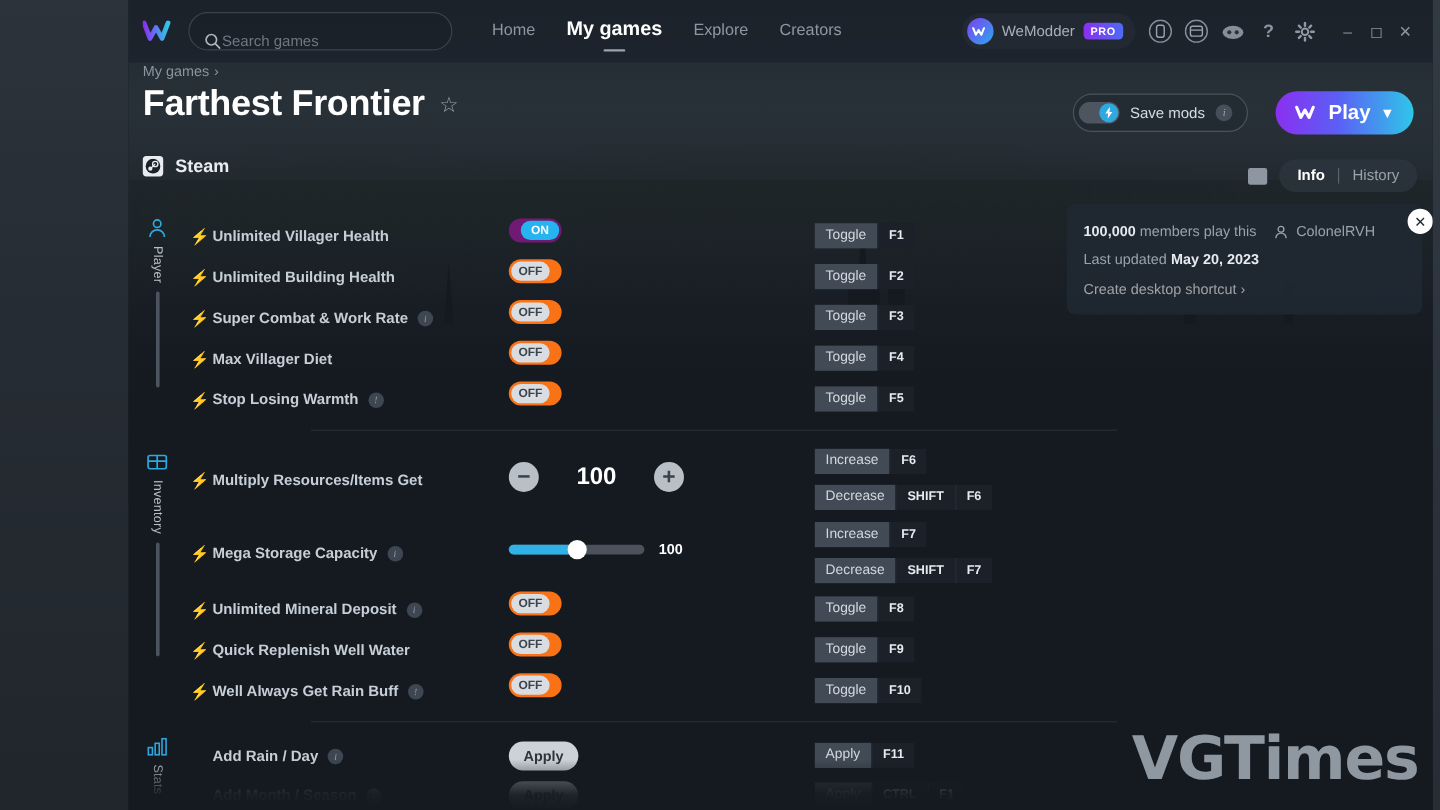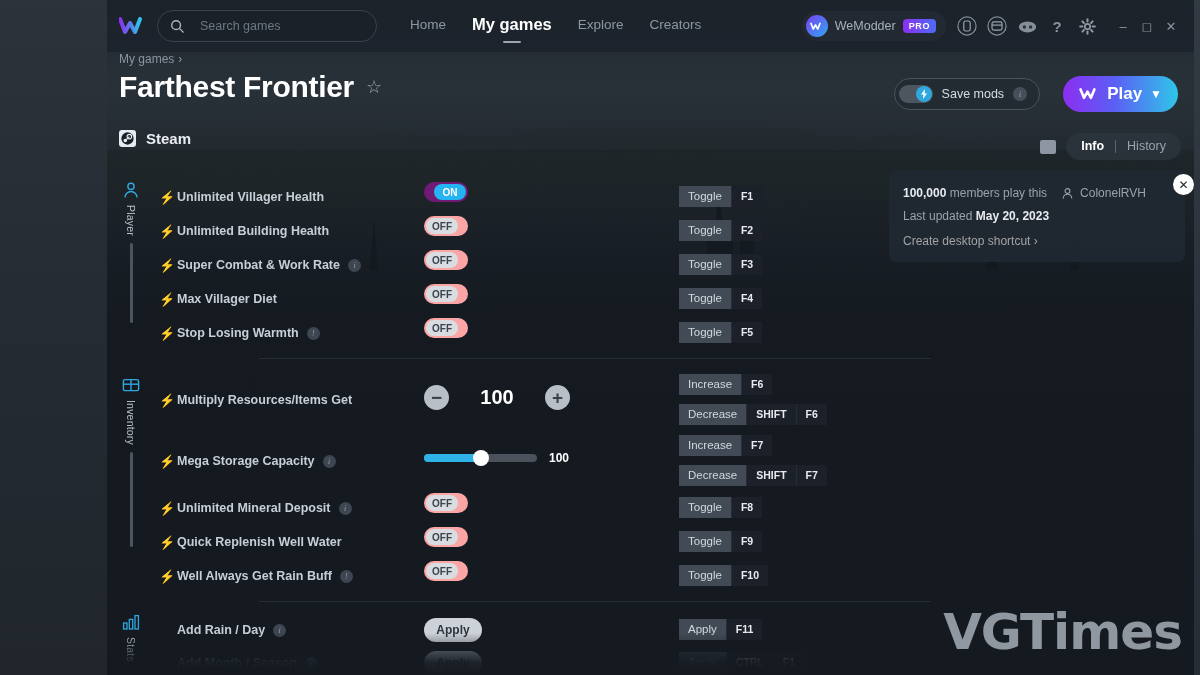--- a/index.html
+++ b/index.html
@@ -86,24 +86,24 @@
     z-index: 20;
   }
   .logo-w {
     width: 30px; height: 30px; margin-left: 4px; margin-right: 10px;
     display: flex; align-items: center; justify-content: center;
   }
   .search-box {
     width: 220px; height: 32px;
     border: 1px solid #39424d;
     border-radius: 16px;
-    display: flex; align-items: center;
+    display: flex; align-items: flex-end;
     padding: 0 12px;
     background: rgba(24,30,38,0.45);
-    gap: 16px;
+    gap: 1px;
   }
   .search-box input {
     background: transparent; border: none; outline: none;
     color: #c8ced6; font-size: 12.5px; width: 100%;
     font-family: "Liberation Sans", sans-serif;
   }
   .search-box input::placeholder { color: #6d7884; }
 
   .nav { display: flex; align-items: center; gap: 26px; margin-left: 33px; }
   .nav-item {
@@ -273,21 +273,21 @@
     color: #98a1ab; font-size: 8px; display: flex; align-items: center; justify-content: center;
     margin-left: 8px; font-family: "Liberation Serif", serif; font-style: italic; cursor: pointer;
   }
 
   
   .ctrl { position: absolute; left: 265px; display: flex; align-items: center; }
   .toggle {
     width: 44px; height: 20px; border-radius: 10px; position: relative;
     cursor: pointer;
   }
-  .toggle.off { background: #fca5a5; text-align: right; }
+  .toggle.off { background: #f97316; text-align: right; }
   .toggle.on  { background: #701a75; }
   .toggle .knob {
     position: absolute; top: 2px; width: 32px; height: 16px; border-radius: 8px;
     display: flex; align-items: center; justify-content: center;
     font-size: 10px; font-weight: bold;
   }
   .toggle.off .knob { left: 2px; background: #d9dde2; color: #3b434d; }
   .toggle.on  .knob { right: 2px; background: #25b4ef; color: #ffffff; }
 
   

